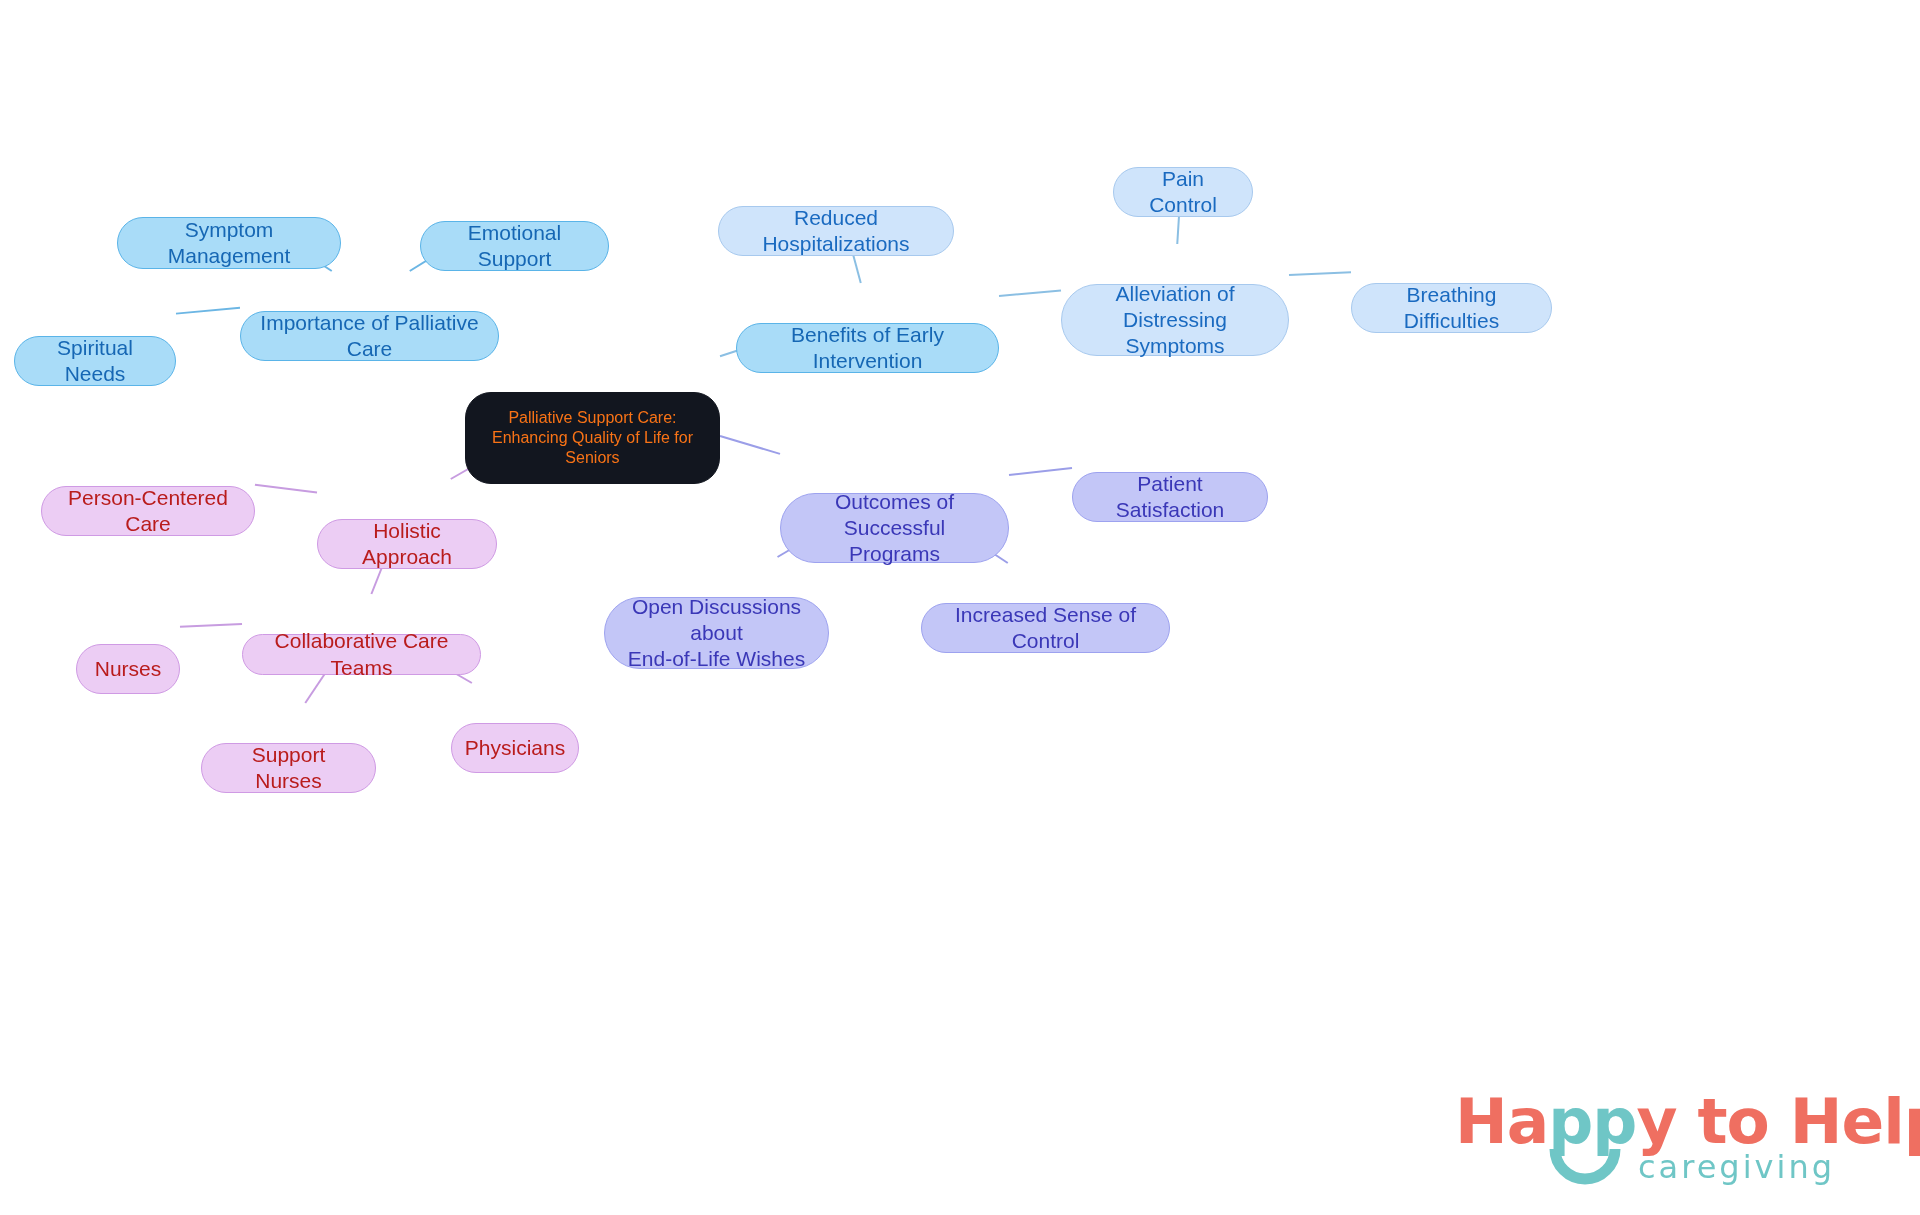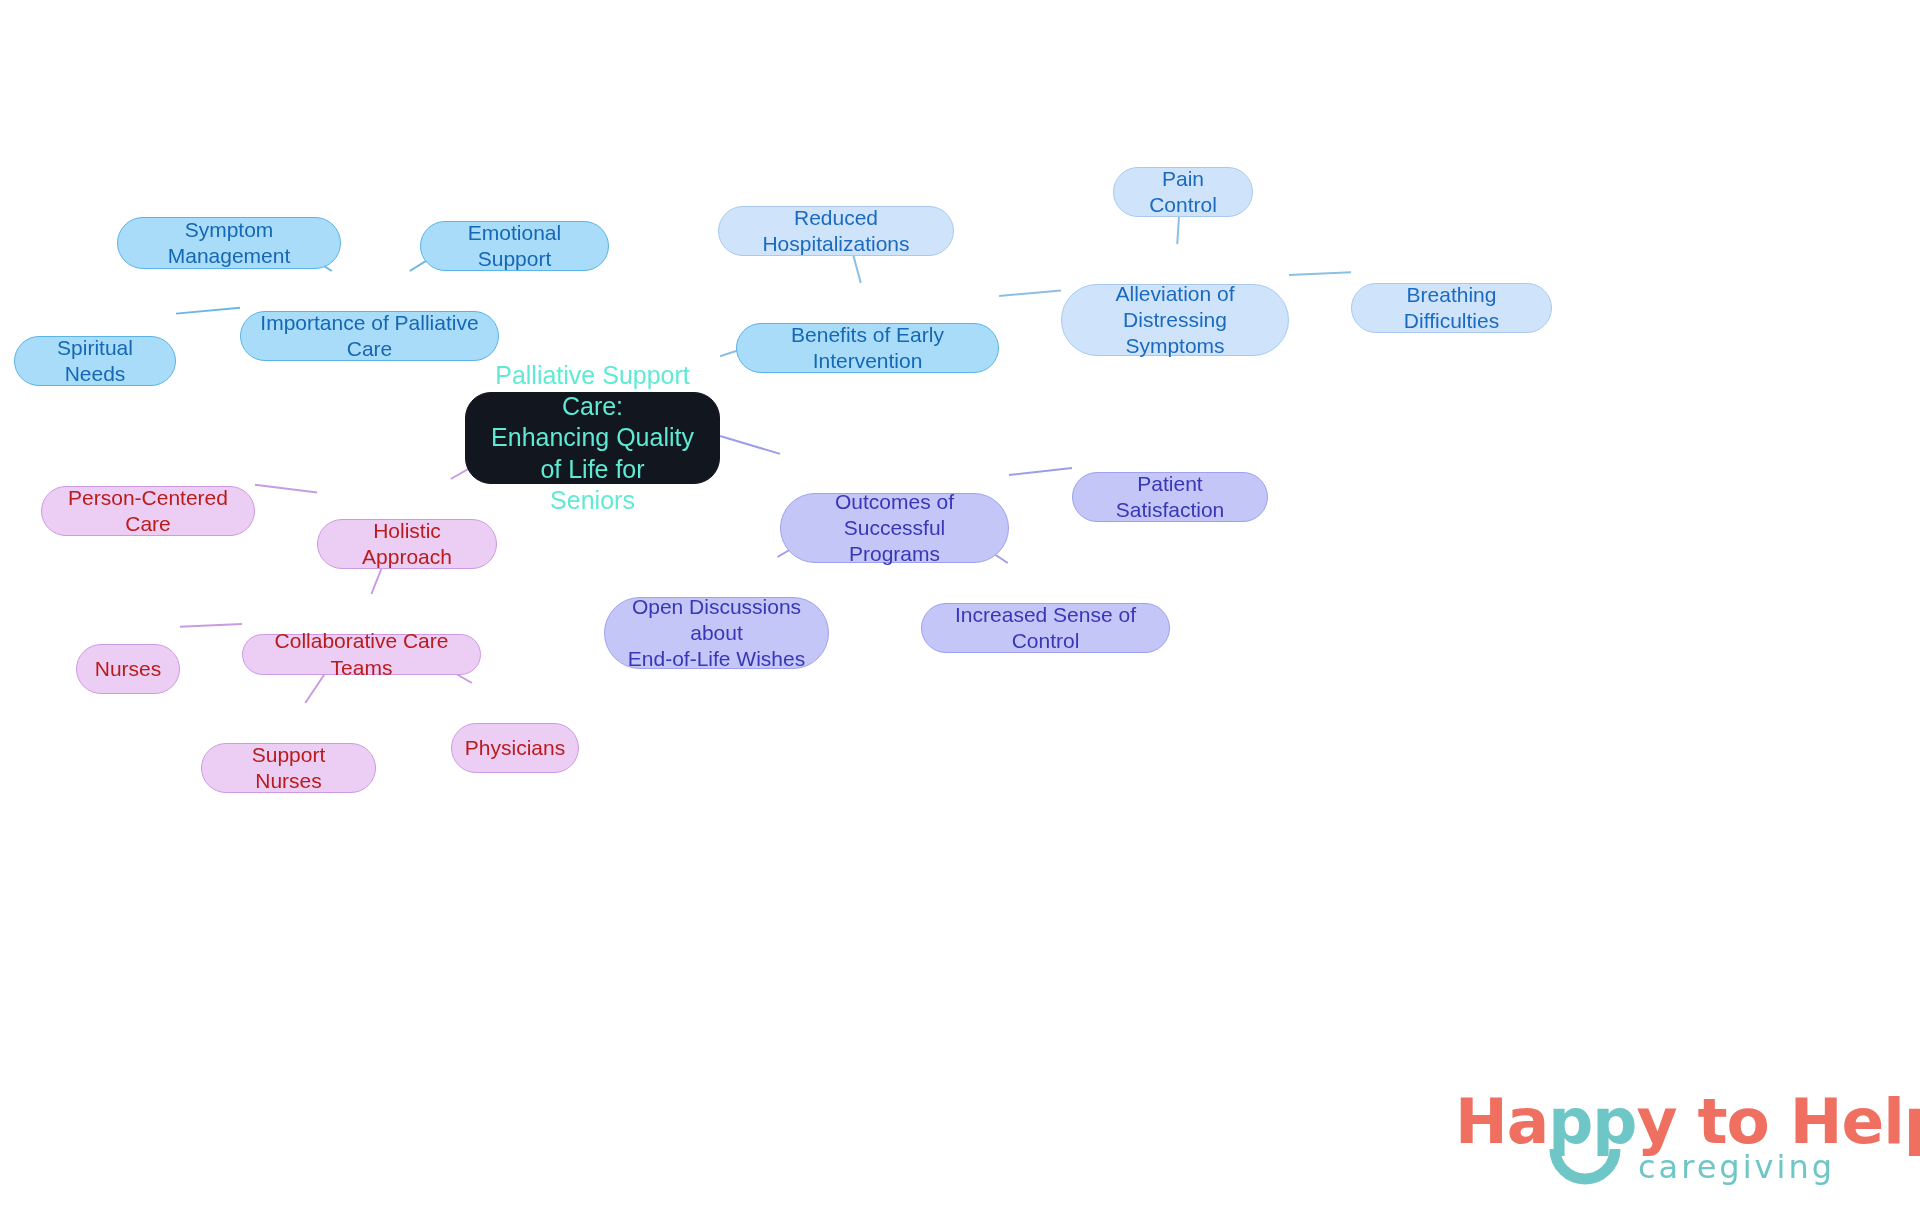--- a/index.html
+++ b/index.html
@@ -21,22 +21,22 @@
     border-style:solid;
     border-width:1.5px;
     line-height:1.25;
     padding:4px 14px;
     white-space:pre-line;
     margin-top:40px;
   }
   .node.root{
     background:#12161f;
     border-color:#12161f;
-    color:#5eead4;
-    font-size:25px;
+    color:#f97316;
+    font-size:16px;
     border-radius:26px;
   }
   .node.blue-mid{
     background:#a9dcf8;
     border-color:#5ab4e8;
     color:#1667b4;
     font-size:21px;
   }
   .node.blue-light{
     background:#cfe4fb;

